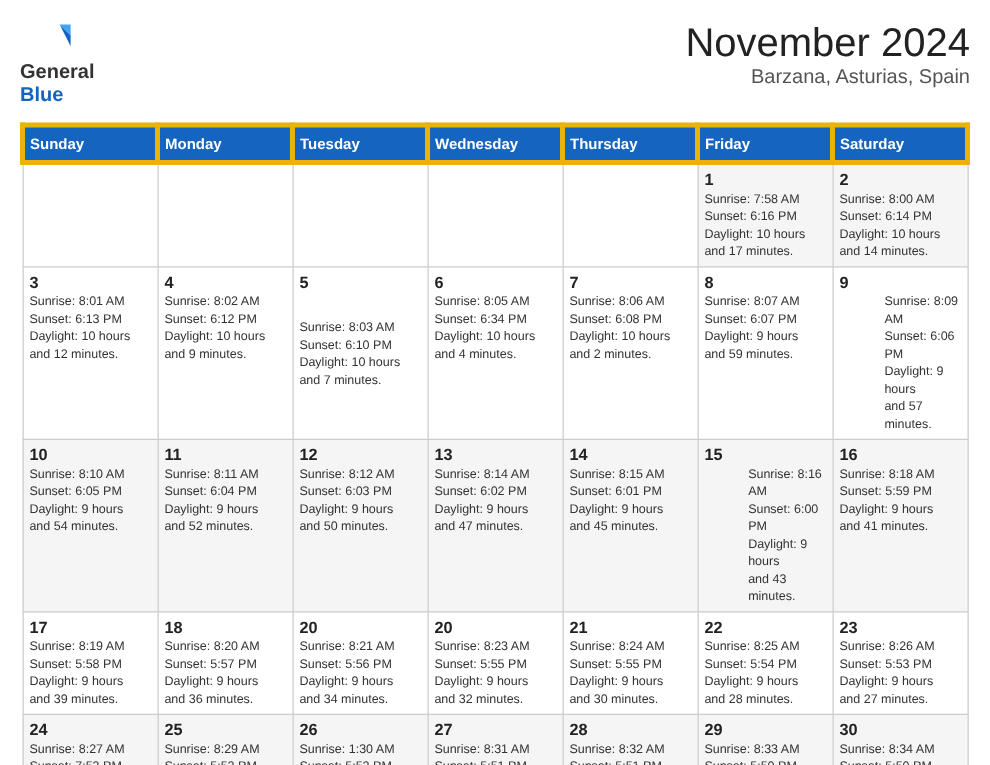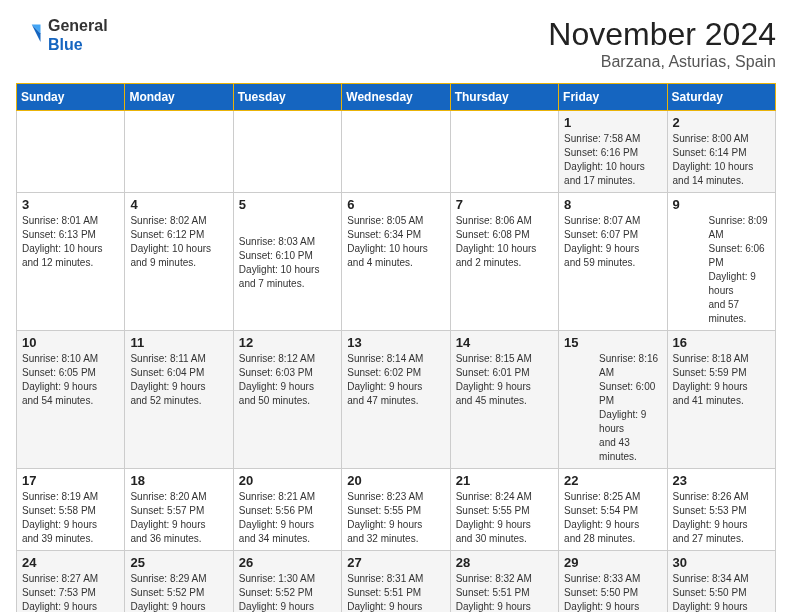--- a/index.html
+++ b/index.html
@@ -13,20 +13,21 @@
     .header {
       display: flex;
       align-items: flex-start;
       justify-content: space-between;
       margin-bottom: 12px;
     }
     .logo {
       display: flex;
       align-items: center;
       gap: 4px;
+      flex-direction: column;
     }
     .logo-text {
       font-size: 16px;
       font-weight: bold;
       line-height: 1.2;
     }
     .logo-text .general { color: #333; }
     .logo-text .blue { color: #1565c0; }
     .logo-icon {
       width: 28px;
@@ -49,21 +50,21 @@
       border-collapse: collapse;
       table-layout: fixed;
     }
     thead th {
       background: #1565c0;
       color: #fff;
       font-size: 12px;
       font-weight: bold;
       padding: 6px 4px;
       text-align: left;
-      border: 1px solid #eab308;
+      border: 4px solid #eab308;
     }
     tbody td {
       border: 1px solid #ccc;
       vertical-align: top;
       padding: 4px 5px;
       font-size: 10px;
       color: #333;
       min-height: 80px;
       background: #fff;
     }

